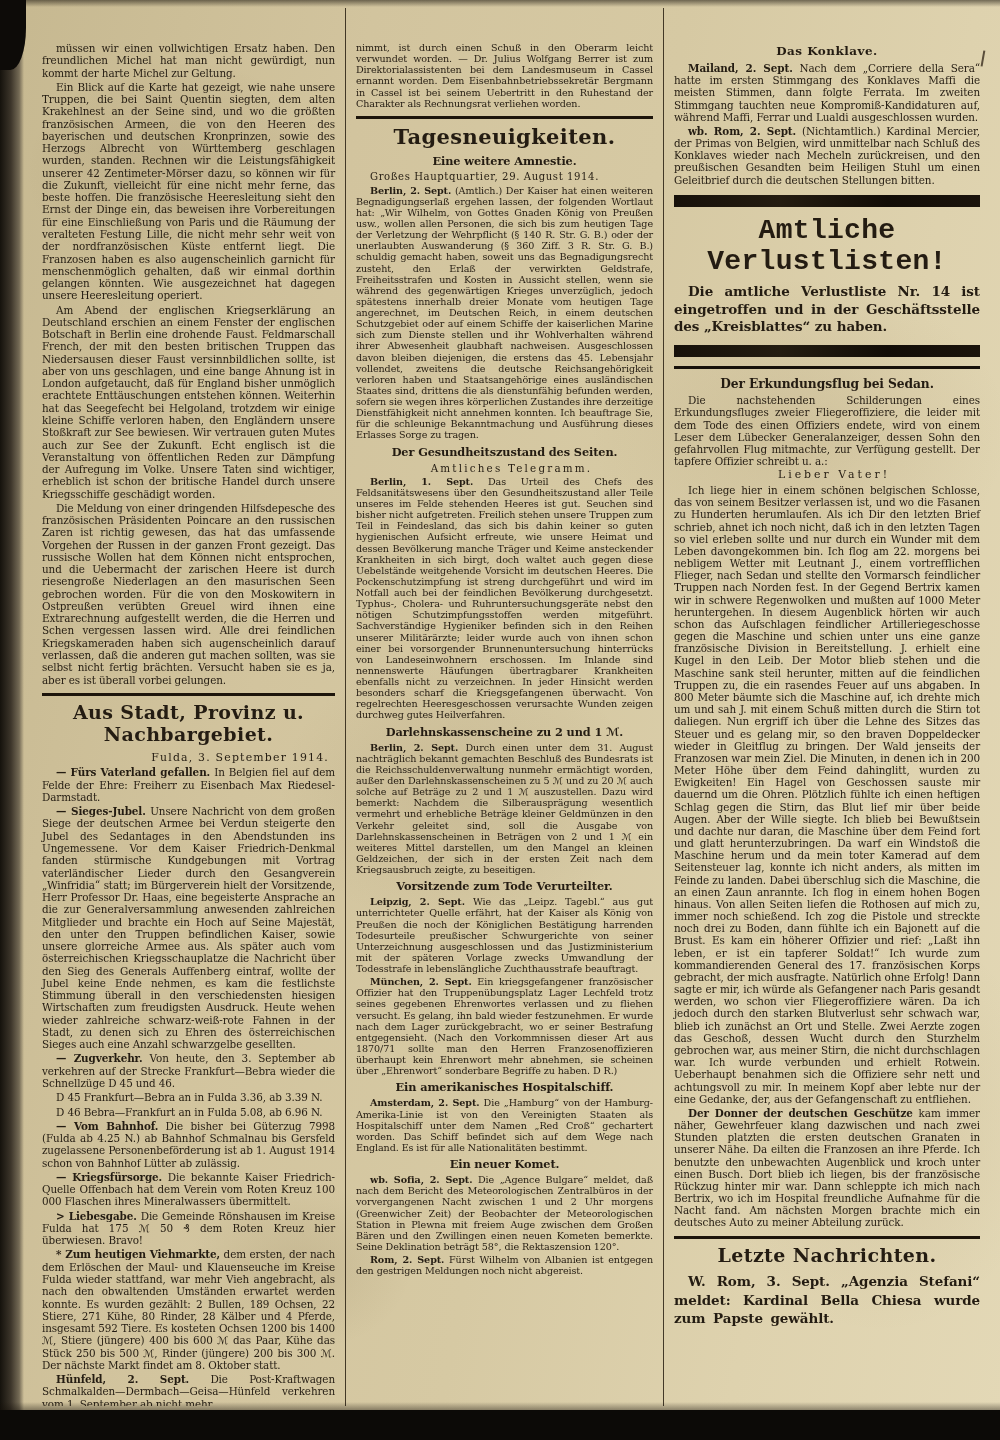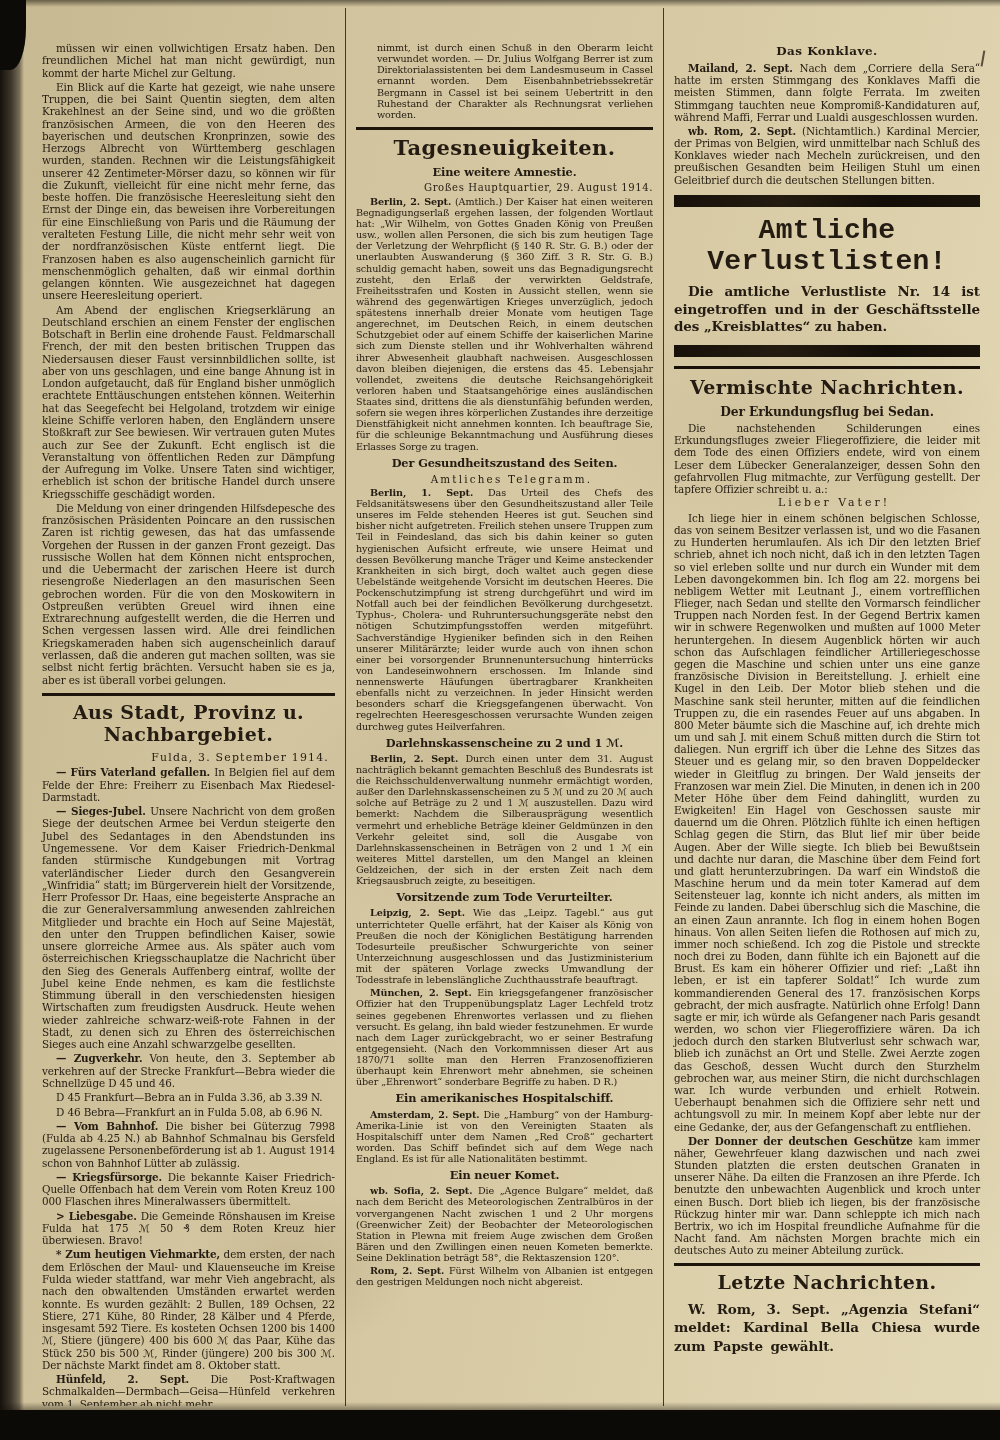--- a/index.html
+++ b/index.html
@@ -27,34 +27,34 @@
         border-right:2px solid rgba(45,34,20,.75);transform:rotate(10deg);}
   
   .cols{position:absolute;left:32px;top:8px;right:10px;bottom:34px;display:flex;}
   .col{overflow:hidden;padding:34px 10px 0 10px;box-sizing:border-box;
        text-align:justify;hyphens:auto;-webkit-hyphens:auto;}
   .col+.col{border-left:1px solid rgba(40,30,16,.85);}
   .col-left {width:313px;font-size:10.4px;line-height:1.18;letter-spacing:-.1px;}
   .col-mid  {width:318px;font-size:9.6px; line-height:1.16;letter-spacing:-.1px;}
   .col-right{width:327px;font-size:10.4px;line-height:1.17;letter-spacing:-.1px;}
   p.p{margin:0 0 2px 0;text-indent:14px;}
-  p.p.noindent{text-indent:0;margin-left:21px;}
+  p.p.noindent{text-indent:0;}
   .lead{font-weight:bold;}
   
   .rule-heavy{border:none;border-top:3px solid #1d150b;margin:7px 0 6px 0;}
   .bar{height:12px;background:linear-gradient(90deg,#17110a,#241c11 35%,#120d07 70%,#1b140c);margin:9px 0;}
   .rule-double{border:none;border-top:3.5px solid #17110a;margin:2px 0 8px 0;}
   
   .sec-title{font-weight:bold;text-align:center;text-indent:0;margin:4px 0 6px 0;letter-spacing:.4px;}
   .t-big{font-size:21px;line-height:1.15;}
   .t-med{font-size:19px;line-height:1.15;}
   .headline{font-weight:bold;text-align:center;font-size:1.18em;margin:5px 0 3px 0;text-indent:0;}
   .subheadline{text-align:center;letter-spacing:2.2px;font-size:1.08em;margin:1px 0 3px 0;text-indent:0;}
   .dateline-right{text-align:right;letter-spacing:1.2px;padding-right:6px;margin:2px 0 3px 0;text-indent:0;font-size:1.05em;}
-  .dateline-center{text-align:right;letter-spacing:.6px;margin:2px 0 3px 0;text-indent:0;font-size:1.05em;}
+  .dateline-center{text-align:left;letter-spacing:.6px;margin:2px 0 3px 0;text-indent:0;font-size:1.05em;}
   .schedule{margin:0;text-indent:0;text-align:left;}
   
   .loss-title{font-weight:bold;text-align:center;font-size:28px;line-height:1.1;margin:8px 0 6px 0;text-indent:0;letter-spacing:.3px;font-family:Liberation Mono, monospace;}
   .loss-body{font-weight:bold;font-size:13.5px;line-height:1.3;text-indent:16px;margin:0 0 6px 0;}
   .salutation{text-align:center;letter-spacing:3px;margin:6px 0 4px 0;text-indent:0;font-size:1.05em;}
   .last-news-body{font-weight:bold;font-size:13.5px;line-height:1.35;word-spacing:3px;text-indent:16px;margin:2px 0;}
   .conclave-title{font-weight:bold;text-align:center;font-size:1.15em;margin:2px 0 4px 0;text-indent:0;letter-spacing:.5px;}
 </style>
 </head>
 <body>
@@ -144,21 +144,20 @@
 
       <div>
         <div class="loss-title">Amtliche Verlustlisten!</div>
         <p class="p loss-body">Die amtliche Verlustliste Nr. 14 ist eingetroffen und in der Geschäftsstelle des „Kreisblattes“ zu haben.</p>
       </div>
 
       <div class="bar"></div>
       <hr class="rule-double">
 
       <div>
-        <div class="sec-title t-med">Vermischte Nachrichten.</div>
         <div class="headline">Der Erkundungsflug bei Sedan.</div>
         <p class="p">Die nachstehenden Schilderungen eines Erkundungsfluges zweier Fliegeroffiziere, die leider mit dem Tode des einen Offiziers endete, wird von einem Leser dem Lübecker Generalanzeiger, dessen Sohn den gefahrvollen Flug mitmachte, zur Verfügung gestellt. Der tapfere Offizier schreibt u. a.:</p>
         <p class="p salutation">Lieber Vater!</p>
         <p class="p">Ich liege hier in einem schönen belgischen Schlosse, das von seinem Besitzer verlassen ist, und wo die Fasanen zu Hunderten herumlaufen. Als ich Dir den letzten Brief schrieb, ahnet ich noch nicht, daß ich in den letzten Tagen so viel erleben sollte und nur durch ein Wunder mit dem Leben davongekommen bin. Ich flog am 22. morgens bei nebligem Wetter mit Leutnant J., einem vortrefflichen Flieger, nach Sedan und stellte den Vormarsch feindlicher Truppen nach Norden fest. In der Gegend Bertrix kamen wir in schwere Regenwolken und mußten auf 1000 Meter heruntergehen. In diesem Augenblick hörten wir auch schon das Aufschlagen feindlicher Artilleriegeschosse gegen die Maschine und schien unter uns eine ganze französische Division in Bereitstellung. J. erhielt eine Kugel in den Leib. Der Motor blieb stehen und die Maschine sank steil herunter, mitten auf die feindlichen Truppen zu, die ein rasendes Feuer auf uns abgaben. In 800 Meter bäumte sich die Maschine auf, ich drehte mich um und sah J. mit einem Schuß mitten durch die Stirn tot daliegen. Nun ergriff ich über die Lehne des Sitzes das Steuer und es gelang mir, so den braven Doppeldecker wieder in Gleitflug zu bringen. Der Wald jenseits der Franzosen war mein Ziel. Die Minuten, in denen ich in 200 Meter Höhe über dem Feind dahinglitt, wurden zu Ewigkeiten! Ein Hagel von Geschossen sauste mir dauernd um die Ohren. Plötzlich fühlte ich einen heftigen Schlag gegen die Stirn, das Blut lief mir über beide Augen. Aber der Wille siegte. Ich blieb bei Bewußtsein und dachte nur daran, die Maschine über dem Feind fort und glatt herunterzubringen. Da warf ein Windstoß die Maschine herum und da mein toter Kamerad auf dem Seitensteuer lag, konnte ich nicht anders, als mitten im Feinde zu landen. Dabei überschlug sich die Maschine, die an einen Zaun anrannte. Ich flog in einem hohen Bogen hinaus. Von allen Seiten liefen die Rothosen auf mich zu, immer noch schießend. Ich zog die Pistole und streckte noch drei zu Boden, dann fühlte ich ein Bajonett auf die Brust. Es kam ein höherer Offizier und rief: „Laßt ihn leben, er ist ein tapferer Soldat!“ Ich wurde zum kommandierenden General des 17. französischen Korps gebracht, der mich ausfragte. Natürlich ohne Erfolg! Dann sagte er mir, ich würde als Gefangener nach Paris gesandt werden, wo schon vier Fliegeroffiziere wären. Da ich jedoch durch den starken Blutverlust sehr schwach war, blieb ich zunächst an Ort und Stelle. Zwei Aerzte zogen das Geschoß, dessen Wucht durch den Sturzhelm gebrochen war, aus meiner Stirn, die nicht durchschlagen war. Ich wurde verbunden und erhielt Rotwein. Ueberhaupt benahmen sich die Offiziere sehr nett und achtungsvoll zu mir. In meinem Kopf aber lebte nur der eine Gedanke, der, aus der Gefangenschaft zu entfliehen.</p>
         <p class="p"><span class="lead">Der Donner der deutschen Geschütze</span> <span>kam immer näher, Gewehrfeuer klang dazwischen und nach zwei Stunden platzten die ersten deutschen Granaten in unserer Nähe. Da eilten die Franzosen an ihre Pferde. Ich benutzte den unbewachten Augenblick und kroch unter einen Busch. Dort blieb ich liegen, bis der französische Rückzug hinter mir war. Dann schleppte ich mich nach Bertrix, wo ich im Hospital freundliche Aufnahme für die Nacht fand. Am nächsten Morgen brachte mich ein deutsches Auto zu meiner Abteilung zurück.</span></p>
       </div>
 
       <hr class="rule-heavy">
       <div>
         <div class="sec-title t-med">Letzte Nachrichten.</div>

